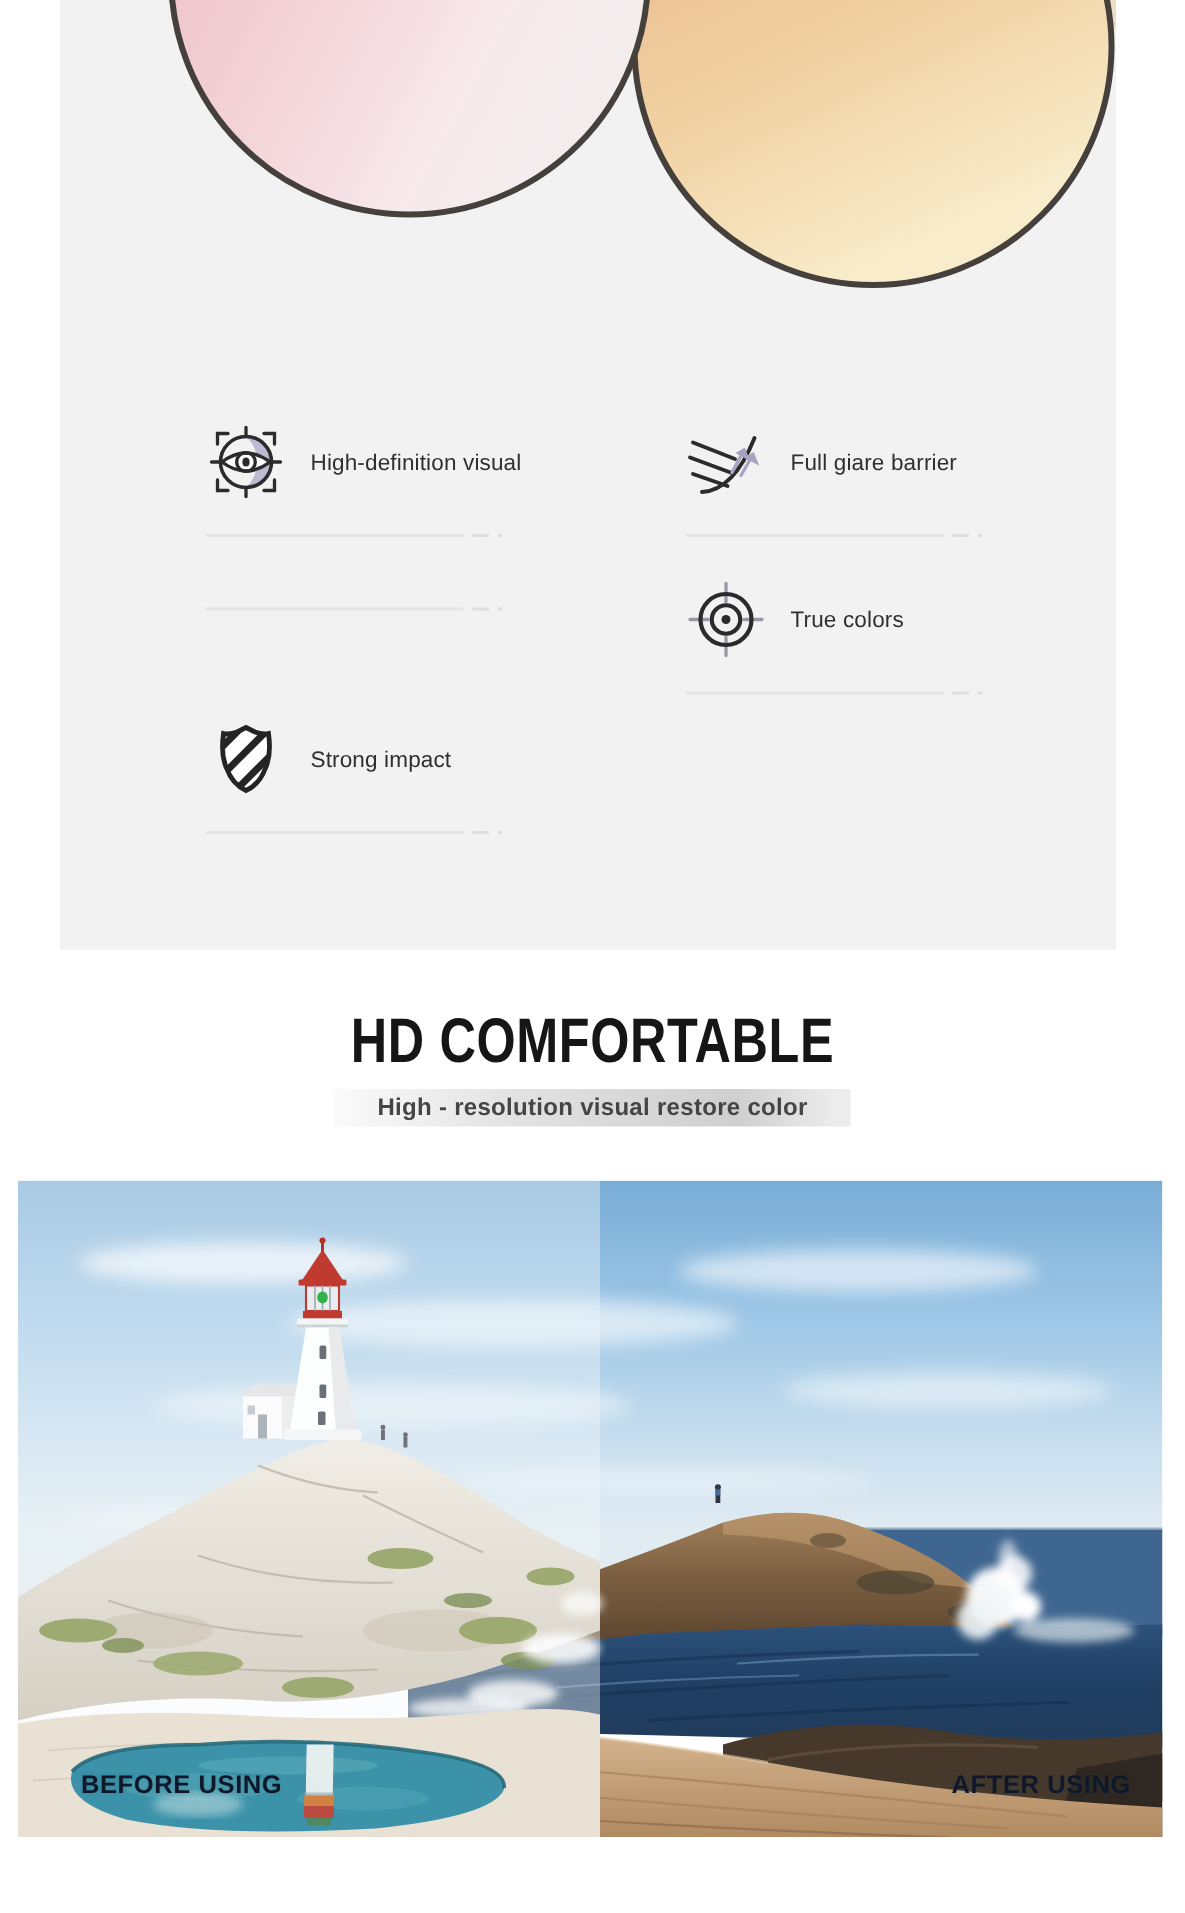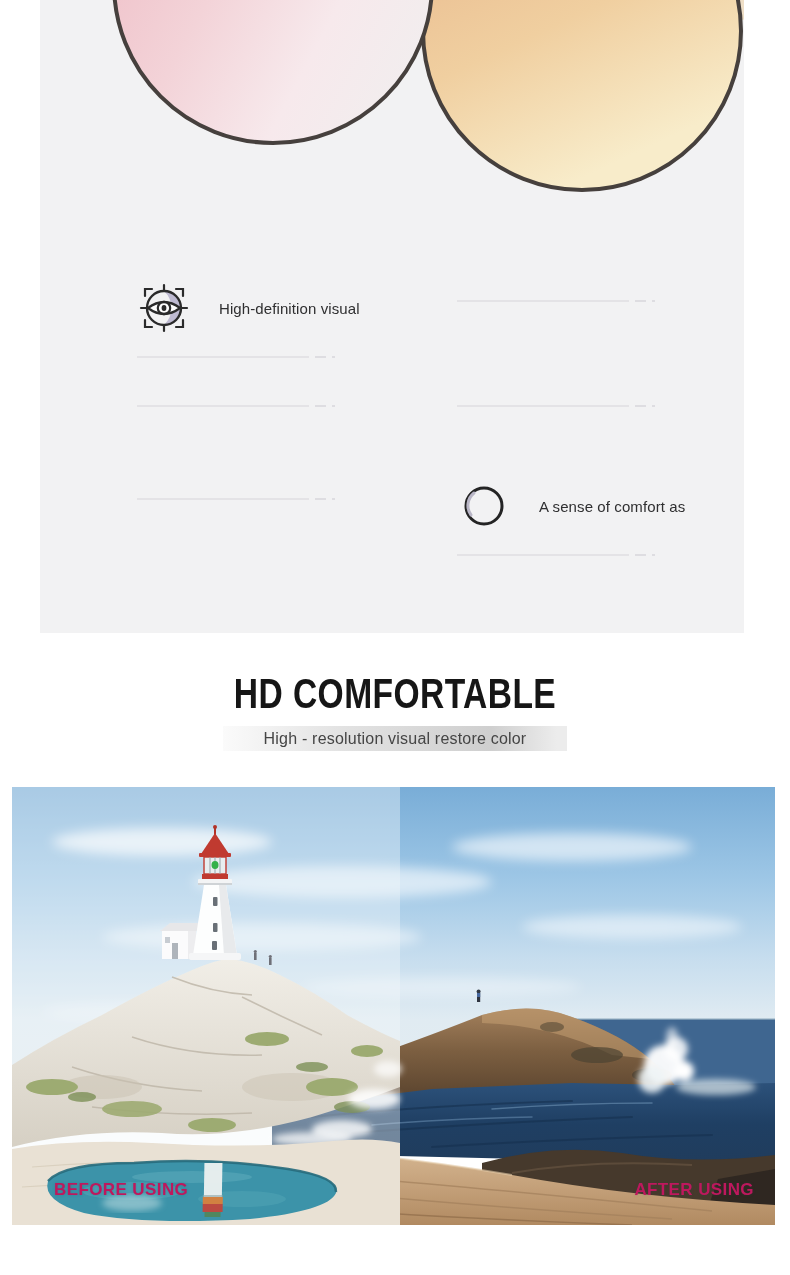--- a/index.html
+++ b/index.html
@@ -13,38 +13,38 @@
     background:linear-gradient(118deg,#efc0c8 8%,#f3d3d8 38%,#f7e9ec 66%,#f2edee 88%);}
   .lens-amber{left:381px;top:-130px;width:322px;height:322px;z-index:2;
     background:linear-gradient(155deg,#e9ba8e 8%,#f0cfa0 46%,#f8ecca 82%);}
   .lens-corner{position:absolute;right:-14px;top:-10px;width:86px;height:34px;background:#ecd8ba;
     transform:rotate(-9deg);z-index:1;opacity:.8;}
 
   
   .cell{position:absolute;width:240px;}
   .cell-main{display:flex;align-items:center;height:56px;}
   .cell-main svg{flex:0 0 auto;}
-  .feat-label{margin-left:28px;font-size:15px;color:#2f2f30;letter-spacing:.1px;}
+  .feat-label{margin-left:16px;font-size:15px;color:#2f2f30;letter-spacing:.1px;}
   .rule{display:flex;align-items:center;gap:6px;margin-top:20px;height:2px;}
   .rule-line{width:172px;height:1.5px;background:#e4e3e6;}
   .rule-dash{width:11px;height:1.5px;background:#dedde1;}
   .rule-dot{width:3px;height:1.5px;background:#dedde1;}
 
   
   .headline{position:absolute;left:0;top:668px;width:790px;text-align:center;}
   .headline h1{margin:0;font-size:42px;line-height:52px;font-weight:800;color:#161616;
     letter-spacing:.5px;transform:scaleX(.8);transform-origin:center;white-space:nowrap;}
   .sub-strip{margin:6px auto 0;width:344px;height:25px;line-height:25px;
     background:linear-gradient(90deg,rgba(238,238,238,.25),#e2e2e2 35%,#cfcfcf 78%,#ececec 97%);
-    font-size:16px;font-weight:normal;color:#454545;letter-spacing:.2px;}
+    font-size:16px;font-weight:bold;color:#454545;letter-spacing:.2px;}
 
   
   .photo{position:absolute;left:12px;top:787px;width:763px;height:438px;overflow:hidden;}
   .photo svg{display:block;}
-  .photo-label{position:absolute;font-size:17px;font-weight:800;color:#be185d;letter-spacing:.4px;
+  .photo-label{position:absolute;font-size:17px;font-weight:800;color:#0f172a;letter-spacing:.4px;
     text-shadow:0 0 3px rgba(40,70,80,.25);}
   .label-before{left:42px;top:393px;}
   .label-after{right:21px;top:393px;text-align:right;}
 </style>
 </head>
 <body>
 
 <div id="screen">
 
   <div class="panel">
@@ -74,65 +74,103 @@
         <span class="feat-label">High-definition visual</span>
       </div>
       <div class="rule">
           <span class="rule-line"></span>
           <span class="rule-dash"></span>
           <span class="rule-dot"></span>
         </div>
     </div>
 
     <div class="cell" style="left:417px;top:280px">
-      <div class="rule">
-          <span class="rule-line"></span>
-          <span class="rule-dash"></span>
-          <span class="rule-dot"></span>
-        </div>
-    </div>
-
-    <div class="cell" style="left:97px;top:385px">
-      <div class="rule">
-          <span class="rule-line"></span>
-          <span class="rule-dash"></span>
-          <span class="rule-dot"></span>
-        </div>
-    </div>
-
-    <div class="cell" style="left:417px;top:385px">
-      <div class="rule">
-          <span class="rule-line"></span>
-          <span class="rule-dash"></span>
-          <span class="rule-dot"></span>
-        </div>
-    </div>
-
-    <div class="cell" style="left:97px;top:478px">
-      <div class="rule">
-          <span class="rule-line"></span>
-          <span class="rule-dash"></span>
-          <span class="rule-dot"></span>
-        </div>
-    </div>
-
-    <div class="cell" style="left:417px;top:478px">
       <div class="cell-main">
         <svg width="54" height="54" viewBox="0 0 54 54">
-          <circle cx="27" cy="27" r="18" fill="none" stroke="#242424" stroke-width="3"></circle>
-          <path d="M17,14 A16,16 0 0 0 14,36" fill="none" stroke="#b9b6c6" stroke-width="3" stroke-linecap="round"></path>
+          <g stroke="#2b2b2b" stroke-width="2.6" fill="none" stroke-linecap="round">
+            <path d="M5,14 L33,25"></path>
+              <path d="M3,24 L30,34"></path>
+              <path d="M5,35 L28,43"></path>
+            <path d="M11,47 Q32,46 46,11"></path>
+          </g>
+          <g stroke="#a8a3c2" stroke-width="2.2" fill="#a8a3c2" stroke-linecap="round">
+            <path d="M31,34 L39,19" fill="none"></path>
+              <polygon points="39,19 35.5,21 41,24"></polygon>
+            <path d="M37,36 L45,22" fill="none"></path>
+              <polygon points="45,22 41.5,24 47,27"></polygon>
+          </g>
         </svg>
-        <span class="feat-label">A sense of comfort as</span>
+        <span class="feat-label">Full giare barrier</span>
       </div>
       <div class="rule">
           <span class="rule-line"></span>
           <span class="rule-dash"></span>
           <span class="rule-dot"></span>
         </div>
     </div>
+
+    <div class="cell" style="left:97px;top:385px">
+      <div class="rule">
+          <span class="rule-line"></span>
+          <span class="rule-dash"></span>
+          <span class="rule-dot"></span>
+        </div>
+    </div>
+
+    <div class="cell" style="left:417px;top:385px">
+      <div class="cell-main">
+        <svg width="54" height="54" viewBox="0 0 54 54">
+          <g stroke="#9a98a8" stroke-width="2.2" stroke-linecap="round">
+            <path d="M27,3 V15"></path>
+              <path d="M27,39 V51"></path>
+              <path d="M3,27 H15"></path>
+              <path d="M39,27 H51"></path>
+          </g>
+          <circle cx="27" cy="27" r="17" fill="none" stroke="#2b2b2b" stroke-width="2.8"></circle>
+          <circle cx="27" cy="27" r="9.5" fill="none" stroke="#2b2b2b" stroke-width="2.8"></circle>
+          <circle cx="27" cy="27" r="3" fill="#2b2b2b"></circle>
+        </svg>
+        <span class="feat-label">True colors</span>
+      </div>
+      <div class="rule">
+          <span class="rule-line"></span>
+          <span class="rule-dash"></span>
+          <span class="rule-dot"></span>
+        </div>
+    </div>
+
+    <div class="cell" style="left:97px;top:478px">
+      <div class="cell-main">
+        <svg width="54" height="54" viewBox="0 0 54 54">
+          <defs>
+              <clipPath id="shieldClipB">
+                <path d="M27,6 L33,9 Q38,11 42,10 Q44,24 40,33 Q36,44 27,48 Q18,44 14,33 Q10,24 12,10 Q16,11 21,9 Z"></path>
+              </clipPath>
+            </defs>
+          <path d="M27,6 L33,9 Q38,11 42,10 Q44,24 40,33 Q36,44 27,48 Q18,44 14,33 Q10,24 12,10 Q16,11 21,9 Z" fill="#ffffff"></path>
+          <g clip-path="url(#shieldClipB)">
+            <path d="M44,22 Q44,36 30,46 L44,46 Z" fill="#b5b0ca" opacity=".9"></path>
+            <g stroke="#242424" stroke-width="4.6">
+              <path d="M-2,32 L32,-2"></path>
+                <path d="M4,45 L45,4"></path>
+                <path d="M14,54 L54,14"></path>
+                <path d="M28,58 L58,28"></path>
+            </g>
+          </g>
+          <path d="M27,6 L33,9 Q38,11 42,10 Q44,24 40,33 Q36,44 27,48 Q18,44 14,33 Q10,24 12,10 Q16,11 21,9 Z" fill="none" stroke="#242424" stroke-width="3.2"></path>
+        </svg>
+        <span class="feat-label">Strong impact</span>
+      </div>
+      <div class="rule">
+          <span class="rule-line"></span>
+          <span class="rule-dash"></span>
+          <span class="rule-dot"></span>
+        </div>
+    </div>
+
   </div>
 
   <div class="headline">
     <h1>HD COMFORTABLE</h1>
     <div class="sub-strip">High - resolution visual restore color</div>
   </div>
 
   <div class="photo">
     <svg width="763" height="438" viewBox="0 0 763 438" preserveAspectRatio="none">
       <defs>

